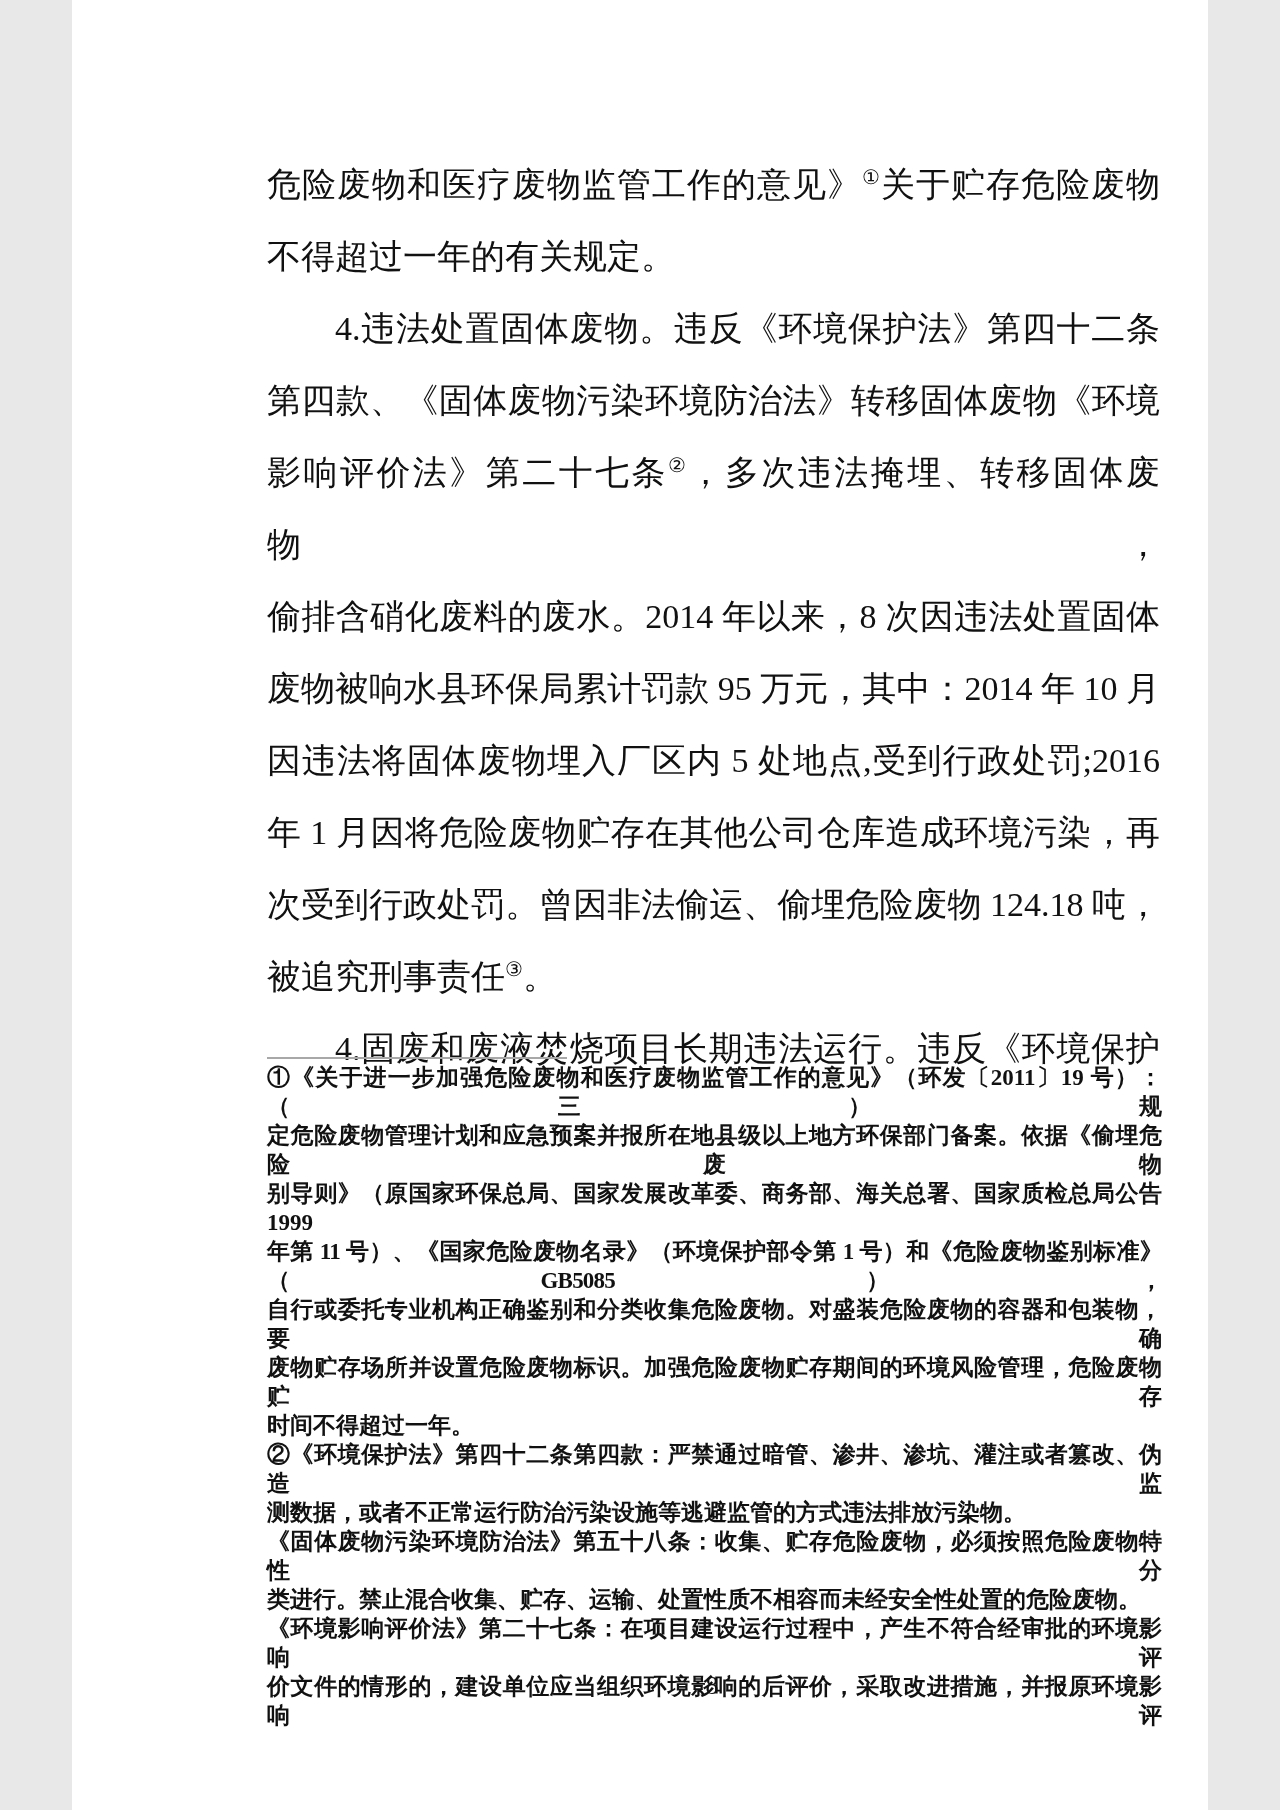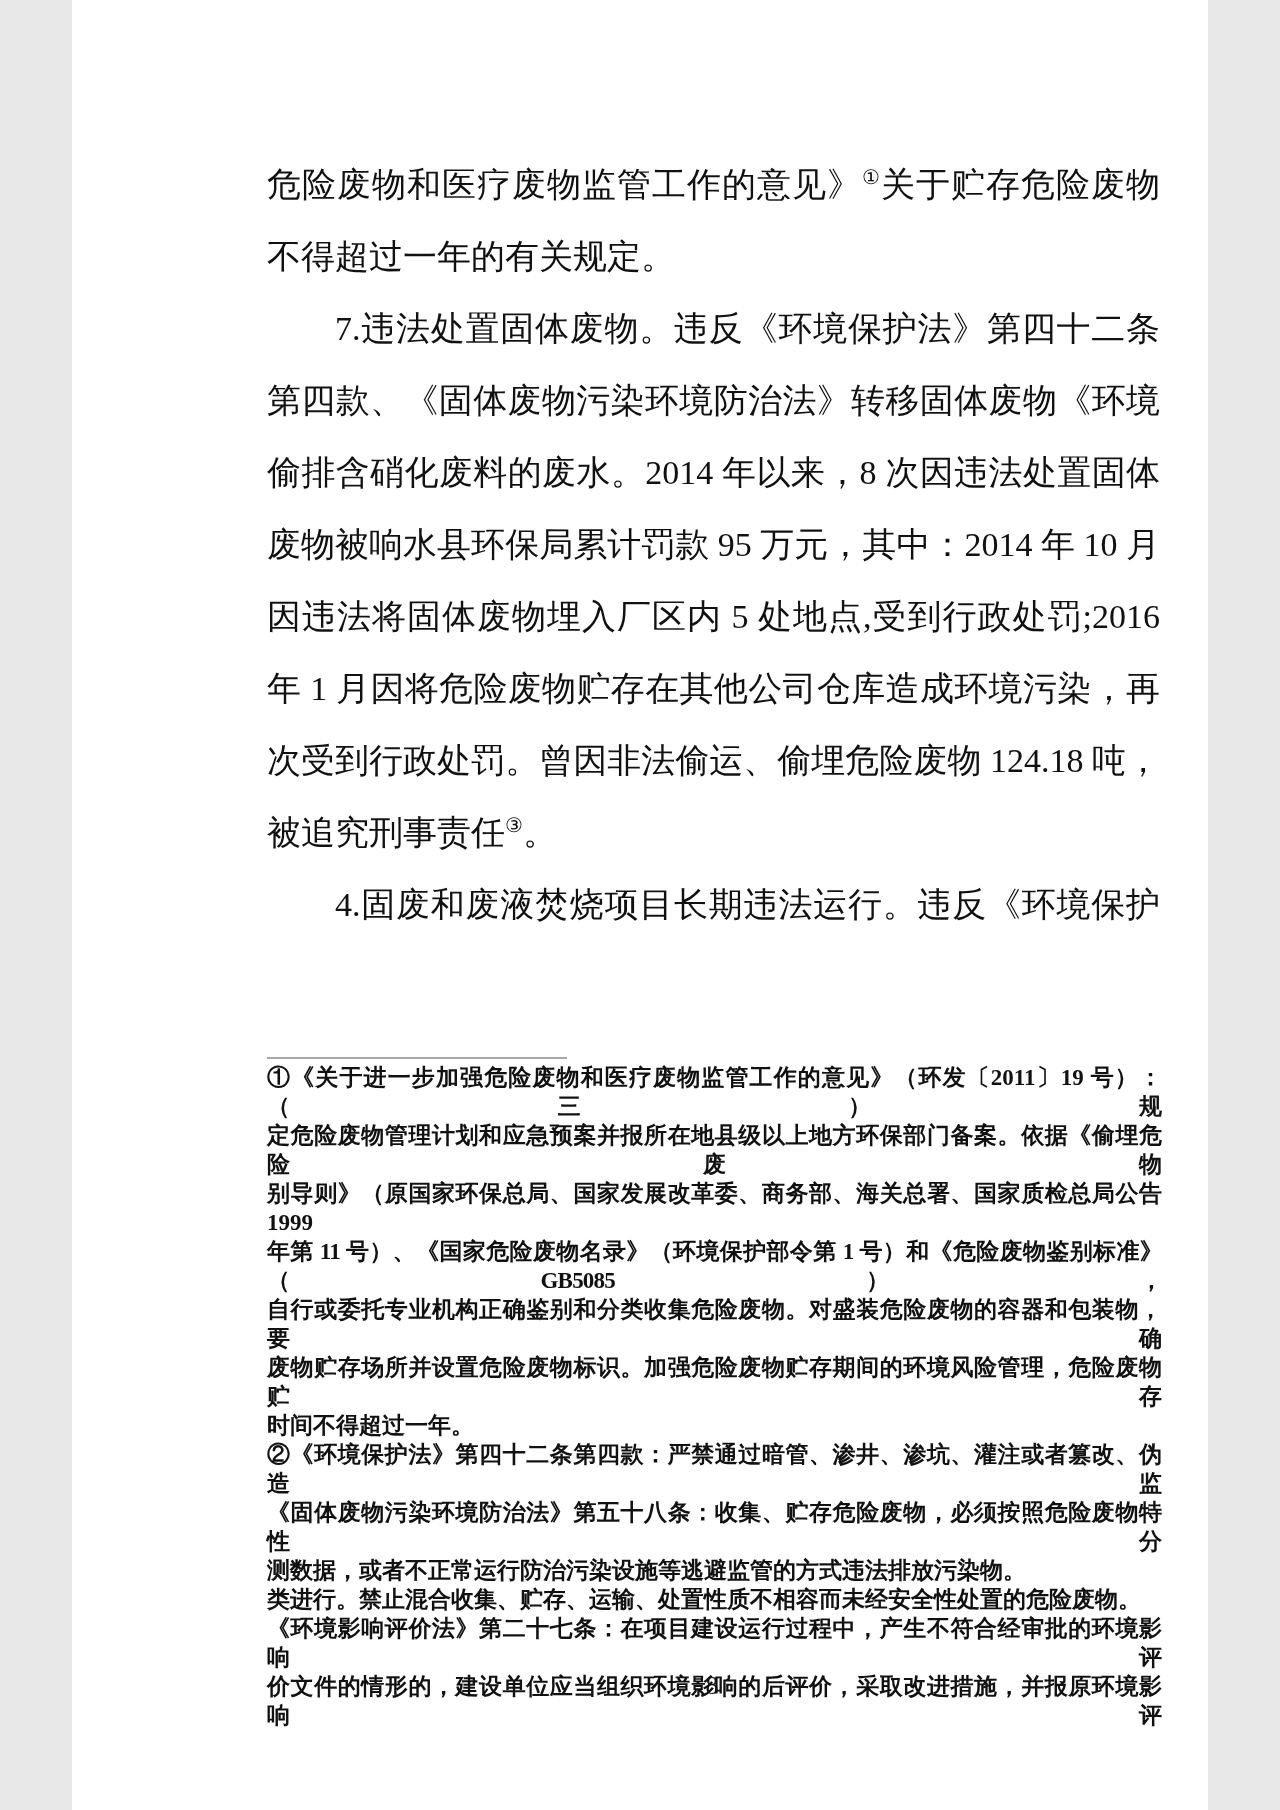--- a/index.html
+++ b/index.html
@@ -64,44 +64,45 @@
   }
 </style>
 </head>
 <body>
 
 <div class="page">
 
   <div class="body-text">
     <div class="bline full"><span>危险废物和医疗废物监管工作的意见》</span><span class="sup">①</span><span>关于贮存危险废物</span></div>
     <div class="bline"><span>不得超过一年的有关规定。</span></div>
-    <div class="bline full indent"><span>7.违法处置固体废物。违反《环境保护法》第四十二条</span></div>
+    <div class="bline full indent"><span>4.违法处置固体废物。违反《环境保护法》第四十二条</span></div>
     <div class="bline full"><span>第四款、《固体废物污染环境防治法》转移固体废物《环境</span></div>
+    <div class="bline full"><span>影响评价法》第二十七条</span><span class="sup">②</span><span>，多次违法掩埋、转移固体废物，</span></div>
     <div class="bline full"><span>偷排含硝化废料的废水。2014 年以来，8 次因违法处置固体</span></div>
     <div class="bline full"><span>废物被响水县环保局累计罚款 95 万元，其中：2014 年 10 月</span></div>
     <div class="bline full"><span>因违法将固体废物埋入厂区内 5 处地点,受到行政处罚;2016</span></div>
     <div class="bline full"><span>年 1 月因将危险废物贮存在其他公司仓库造成环境污染，再</span></div>
     <div class="bline full"><span>次受到行政处罚。曾因非法偷运、偷埋危险废物 124.18 吨，</span></div>
     <div class="bline"><span>被追究刑事责任</span><span class="sup">③</span><span>。</span></div>
     <div class="bline full indent"><span>4.固废和废液焚烧项目长期违法运行。违反《环境保护</span></div>
   </div>
 
   <div class="footnote-sep"></div>
 
   <div class="footnotes">
     <div class="fline full">①《关于进一步加强危险废物和医疗废物监管工作的意见》（环发〔2011〕19 号）：（三）规</div>
     <div class="fline full">定危险废物管理计划和应急预案并报所在地县级以上地方环保部门备案。依据《偷埋危险废物</div>
     <div class="fline full">别导则》（原国家环保总局、国家发展改革委、商务部、海关总署、国家质检总局公告 1999</div>
     <div class="fline full tight">年第 11 号）、《国家危险废物名录》（环境保护部令第 1 号）和《危险废物鉴别标准》（GB5085），</div>
     <div class="fline full">自行或委托专业机构正确鉴别和分类收集危险废物。对盛装危险废物的容器和包装物，要确</div>
     <div class="fline full">废物贮存场所并设置危险废物标识。加强危险废物贮存期间的环境风险管理，危险废物贮存</div>
     <div class="fline">时间不得超过一年。</div>
     <div class="fline full">②《环境保护法》第四十二条第四款：严禁通过暗管、渗井、渗坑、灌注或者篡改、伪造监</div>
+    <div class="fline">测数据，或者不正常运行防治污染设施等逃避监管的方式违法排放污染物。</div>
     <div class="fline full">《固体废物污染环境防治法》第五十八条：收集、贮存危险废物，必须按照危险废物特性分</div>
-    <div class="fline">测数据，或者不正常运行防治污染设施等逃避监管的方式违法排放污染物。</div>
     <div class="fline">类进行。禁止混合收集、贮存、运输、处置性质不相容而未经安全性处置的危险废物。</div>
     <div class="fline full">《环境影响评价法》第二十七条：在项目建设运行过程中，产生不符合经审批的环境影响评</div>
     <div class="fline full">价文件的情形的，建设单位应当组织环境影响的后评价，采取改进措施，并报原环境影响评</div>
 
   </div>
 
   <div class="page-number">8</div>
 
 </div>
 

